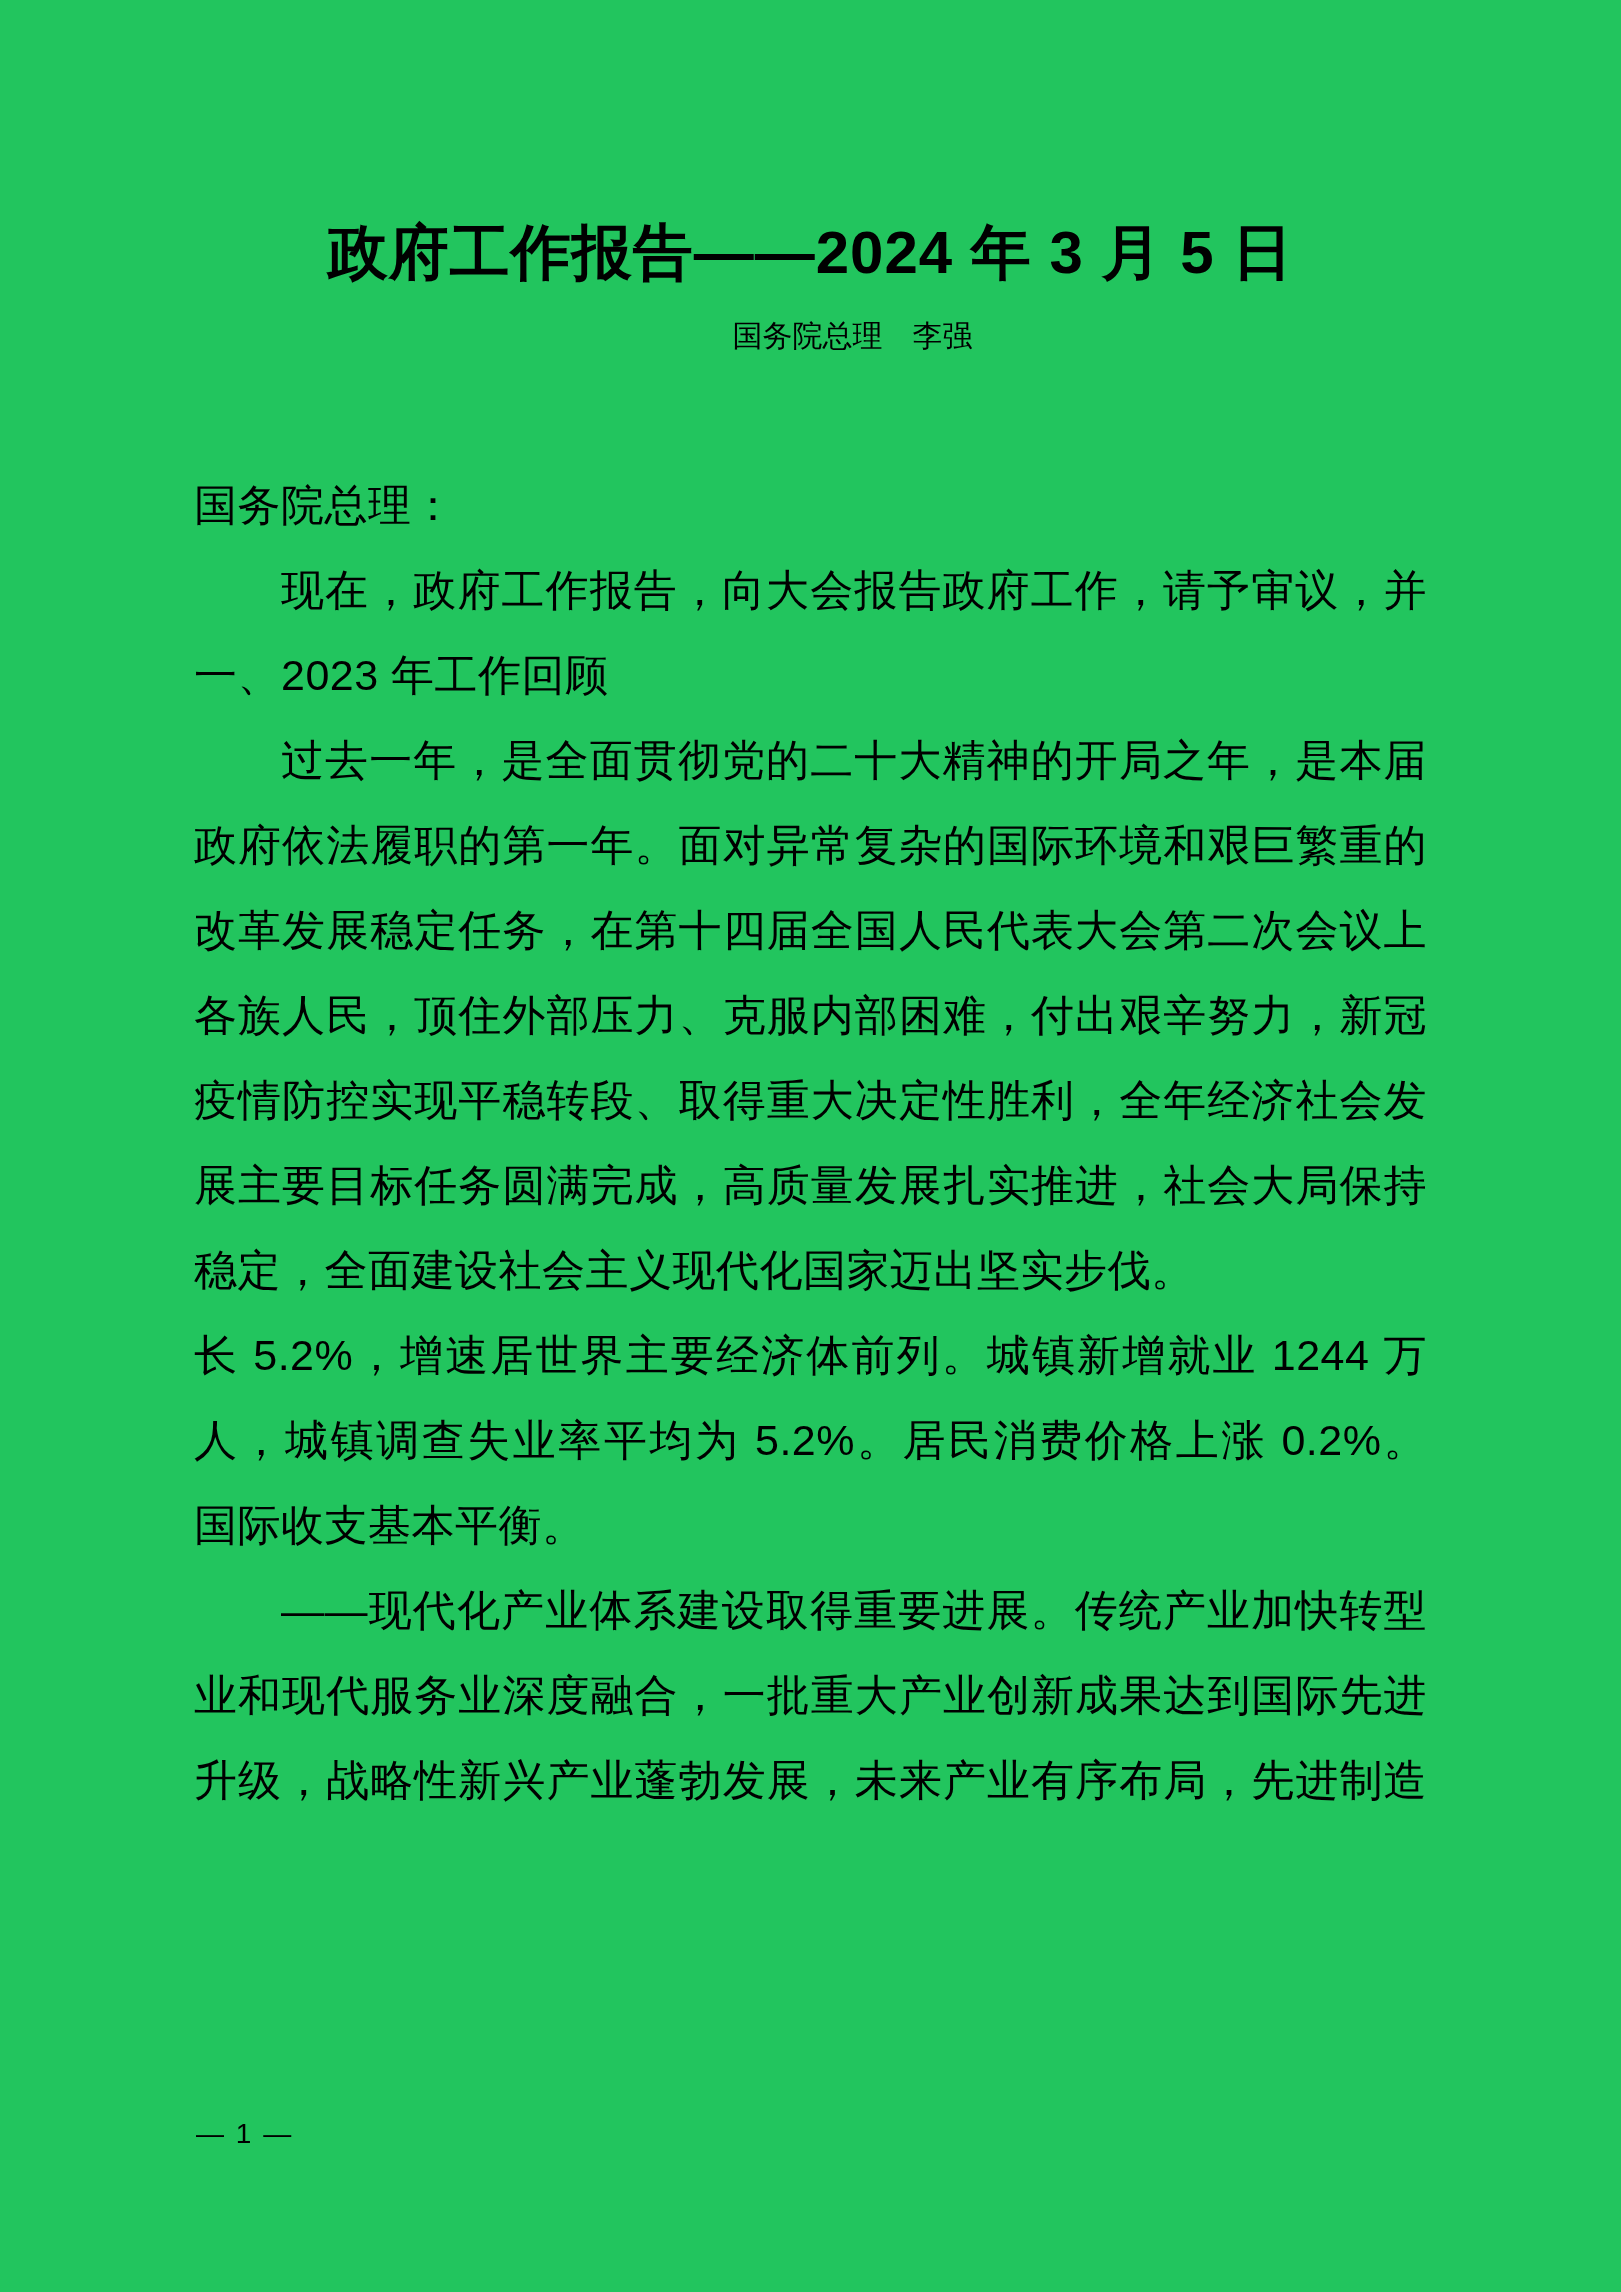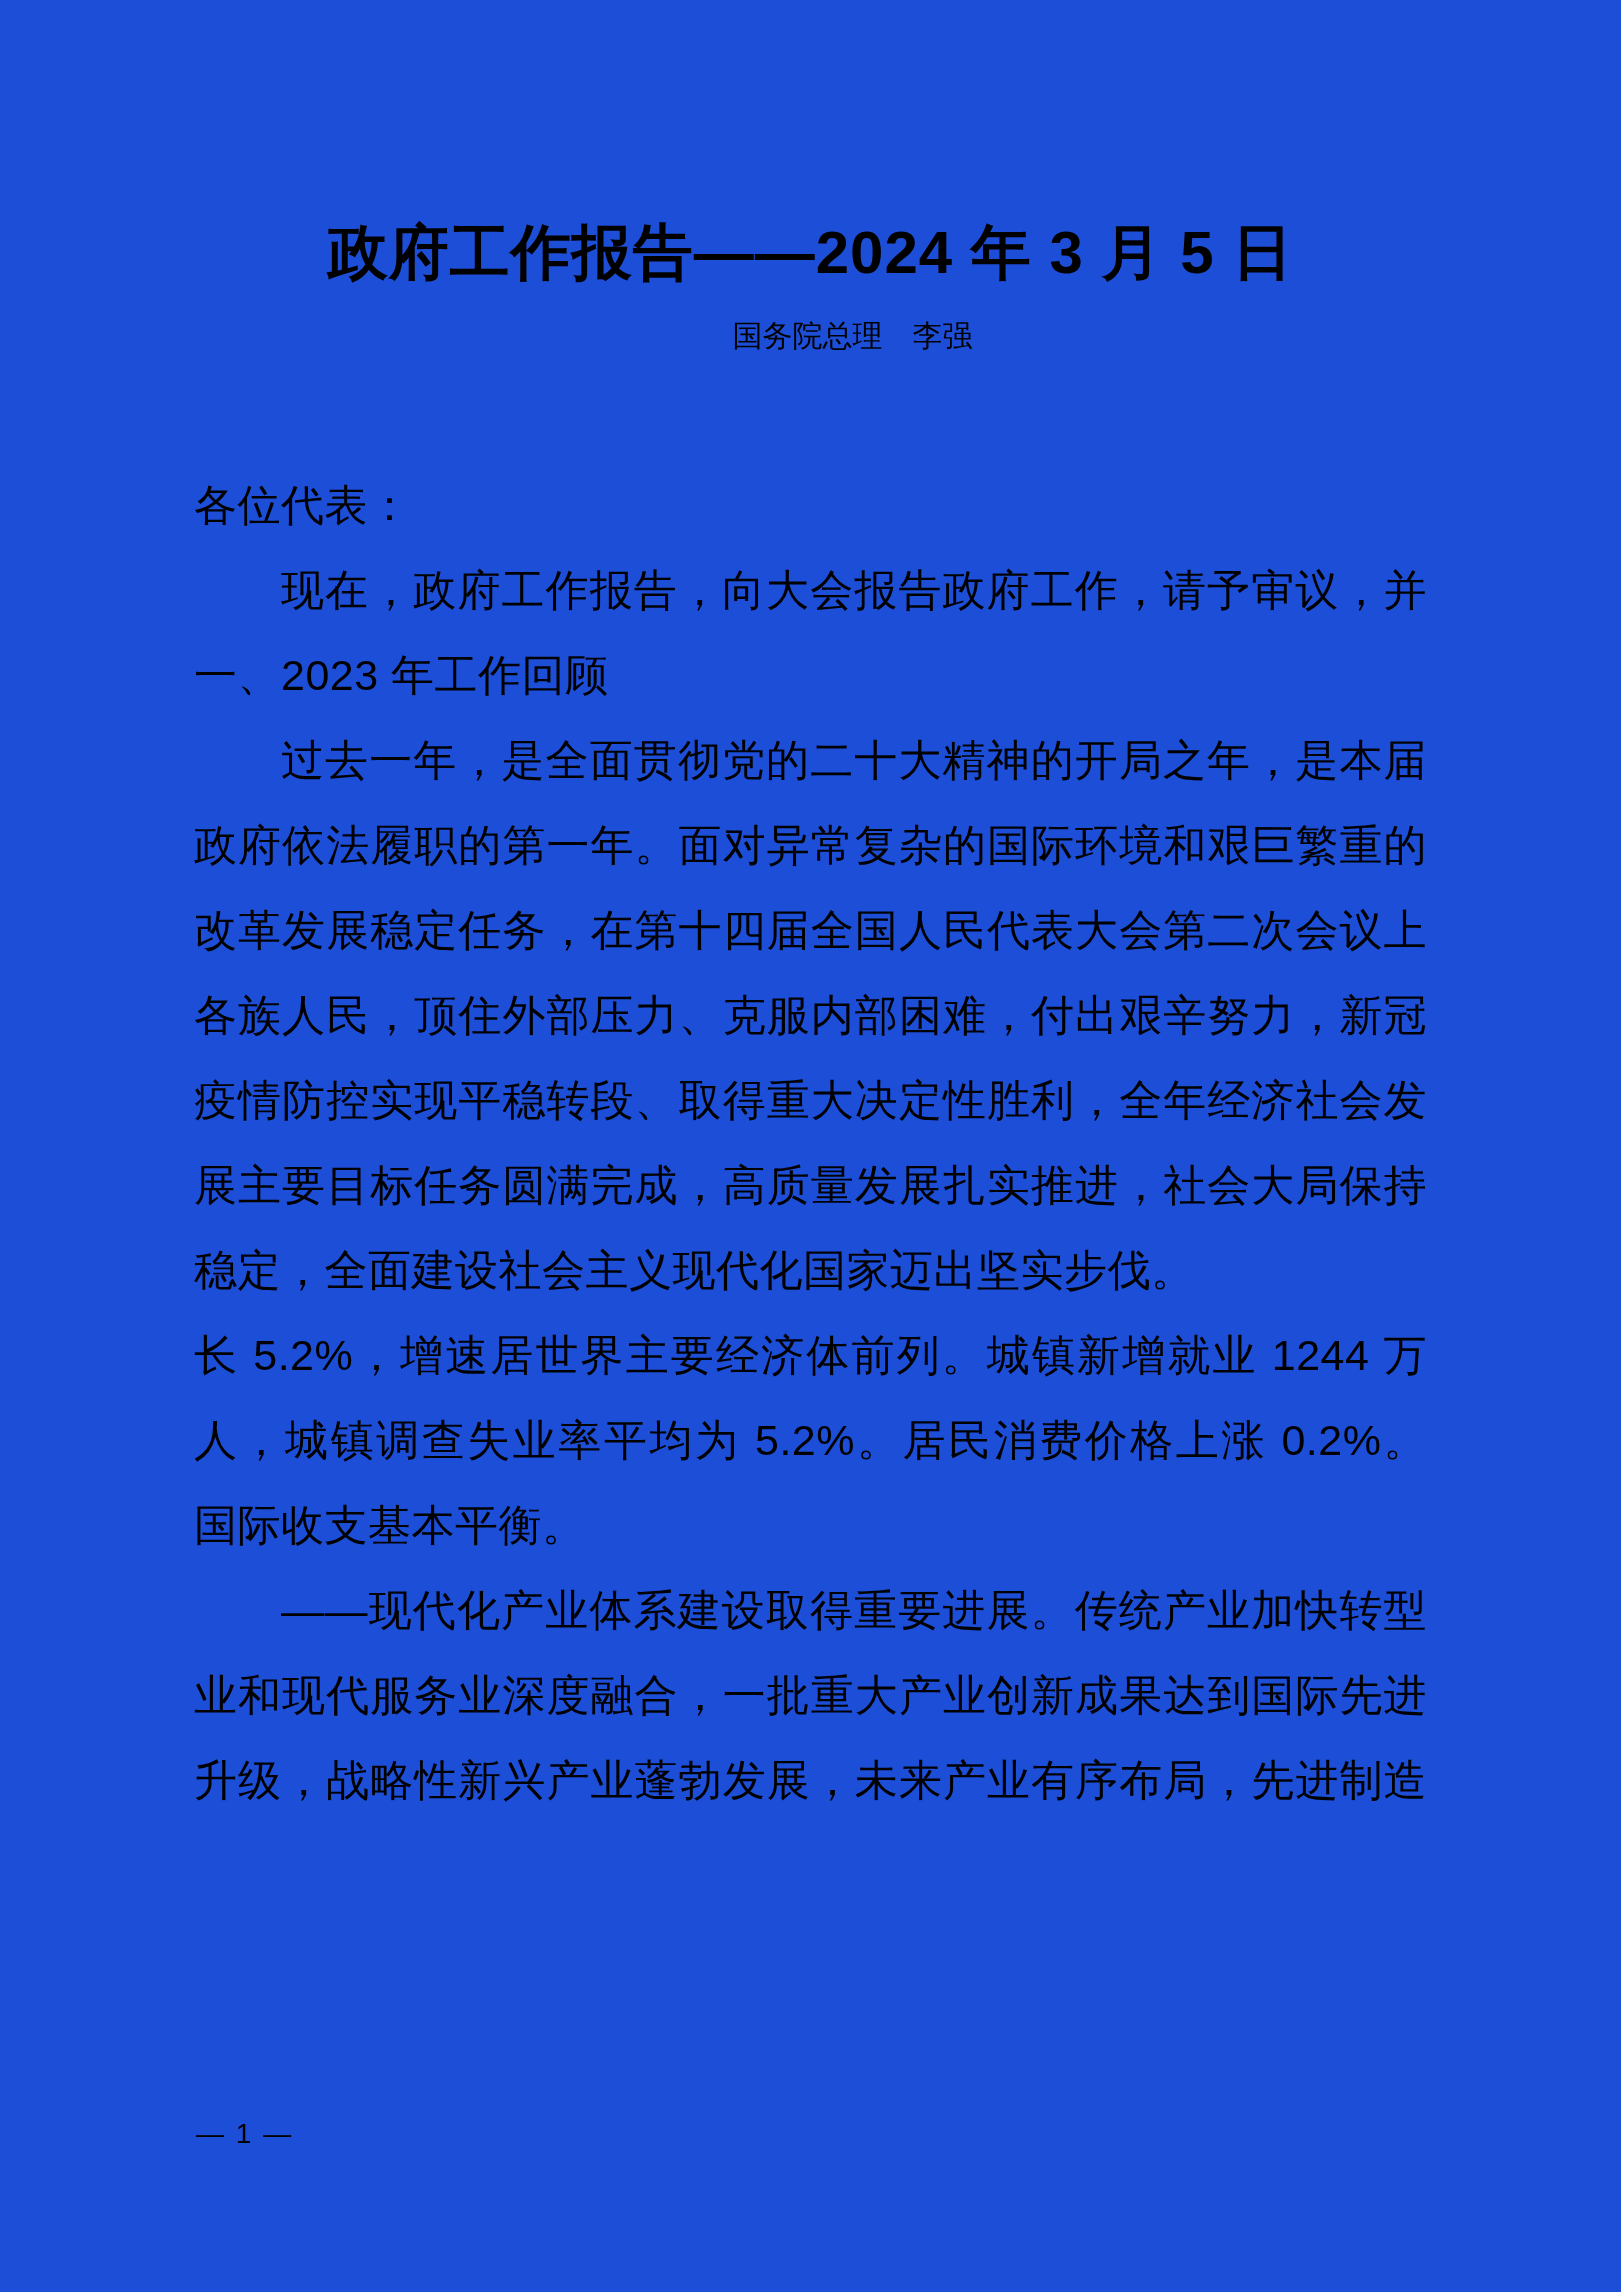--- a/index.html
+++ b/index.html
@@ -4,21 +4,21 @@
 <style>
   html, body {
     margin: 0;
     padding: 0;
     background: #ffffff;
   }
   .page {
     position: relative;
     width: 1621px;
     height: 2293px;
-    background: #1d4ed8;
+    background: #22c55e;
     color: #000000;
     font-family: "Liberation Sans", sans-serif;
     overflow: hidden;
   }
   .content {
     position: absolute;
     left: 194px;
     top: 210px;
     width: 1233px;
   }
@@ -68,21 +68,21 @@
   }
 </style>
 </head>
 <body>
 
 <div class="page">
   <div class="content">
     <div class="title-line">政府工作报告——2024 年 3 月 5 日</div>
     <div class="subtitle">国务院总理　李强</div>
     <div class="body-lines">
-        <div class="line">各位代表：</div>
+        <div class="line">国务院总理：</div>
         <div class="line indent justify">现在，政府工作报告，向大会报告政府工作，请予审议，并</div>
         <div class="line">一、2023 年工作回顾</div>
         <div class="line indent justify">过去一年，是全面贯彻党的二十大精神的开局之年，是本届</div>
         <div class="line justify">政府依法履职的第一年。面对异常复杂的国际环境和艰巨繁重的</div>
         <div class="line justify">改革发展稳定任务，在第十四届全国人民代表大会第二次会议上</div>
         <div class="line justify">各族人民，顶住外部压力、克服内部困难，付出艰辛努力，新冠</div>
         <div class="line justify">疫情防控实现平稳转段、取得重大决定性胜利，全年经济社会发</div>
         <div class="line justify">展主要目标任务圆满完成，高质量发展扎实推进，社会大局保持</div>
         <div class="line">稳定，全面建设社会主义现代化国家迈出坚实步伐。</div>
         <div class="line justify">长 5.2%，增速居世界主要经济体前列。城镇新增就业 1244 万</div>

